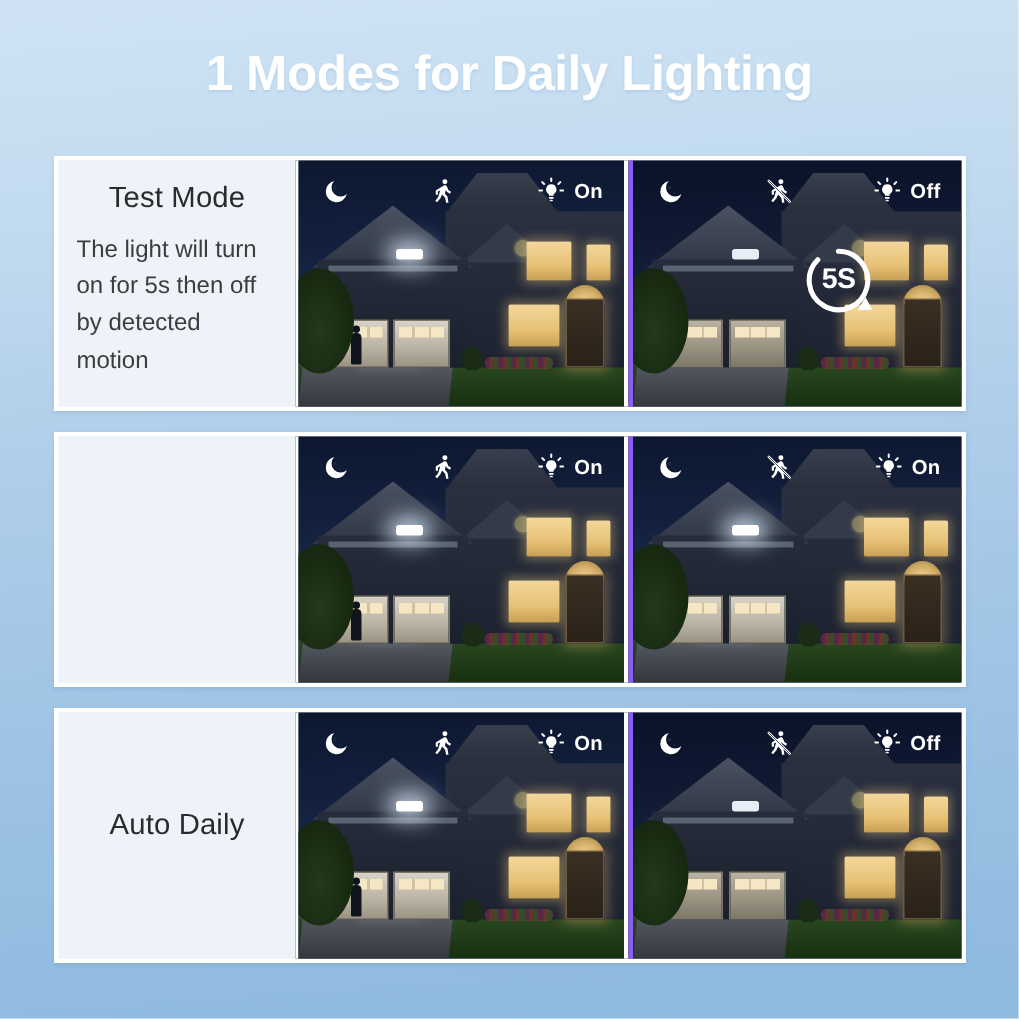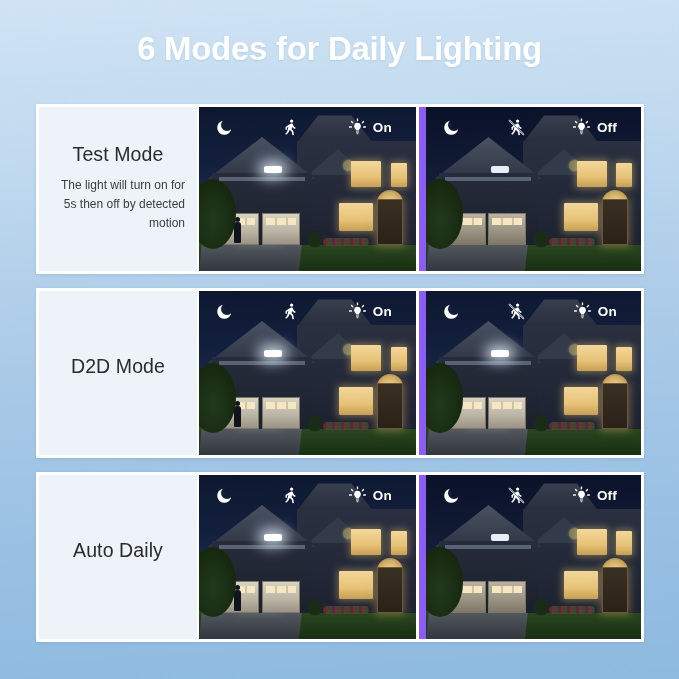--- a/index.html
+++ b/index.html
@@ -66,43 +66,43 @@
     font-size: 19.5px;
     color: #2b2b2b;
     font-weight: 400;
     letter-spacing: 0.1px;
     margin-bottom: 11px;
     text-align: center;
     line-height: 1.1;
   }
 
   .mode-desc {
-    font-size: 12px;
+    font-size: 16px;
     color: #3d3d3d;
     line-height: 1.55;
-    text-align: right;
+    text-align: left;
     padding: 0 6px;
   }
 
   
   .photos {
     flex: 1 1 auto;
     display: flex;
     position: relative;
   }
 
   .photo {
     position: relative;
     flex: 1 1 50%;
     overflow: hidden;
     background: #0a1020;
   }
 
   .photo.left { border-left: 2px solid #ffffff; border-right: 3px solid #ffffff; }
-  .photo.right { border-left: 7px solid #8b5cf6; }
+  .photo.right { border-left: 3px solid #8b5cf6; }
 
   
   .scene { position: absolute; inset: 0; }
 
   .sky {
     position: absolute; inset: 0;
     background: linear-gradient(178deg, #0d1730 0%, #13203d 34%, #1b2c4e 62%, #22385c 100%);
   }
   .sky.dim {
     background: linear-gradient(178deg, #0a1229 0%, #101a33 34%, #172541 62%, #1d2f4e 100%);
@@ -238,21 +238,21 @@
   }
   .person .body {
     position: absolute; top: 5px; left: 0; width: 7px; height: 21px;
     background: #10141c; border-radius: 3px 3px 1px 1px;
   }
 
   
   .statusbar {
     position: absolute; top: 8px; left: 0; right: 0; height: 24px;
     display: flex; align-items: center;
-    padding: 0 24px 0 16px;
+    padding: 0 14px 0 16px;
     z-index: 5;
   }
   .st-slot { display: flex; align-items: center; }
   .st-slot.s1 { flex: 0 0 auto; }
   .st-slot.s2 { flex: 1 1 auto; justify-content: center; }
   .st-slot.s3 { flex: 0 0 auto; }
 
   .icon-svg { display: block; }
 
   .lamp-label {
@@ -279,21 +279,21 @@
     font-size: 19px;
     font-weight: bold;
     letter-spacing: -0.5px;
   }
 </style>
 </head>
 <body>
 
 <div class="page">
 
-  <div class="title">6 Modes for Daily Lighting</div>
+  <div class="title">1 Modes for Daily Lighting</div>
 
   <div class="rows">
 
     <div class="mode-row">
       <div class="text-panel">
         <div class="mode-title">Test Mode</div>
         <div class="mode-desc">The light will turn on for 5s then off by detected motion</div>
       </div>
       <div class="photos">
 
@@ -417,27 +417,33 @@
                   <line x1="19.6" y1="4.3" x2="18" y2="5.9"></line>
                   <line x1="2" y1="11.4" x2="4.3" y2="11.4"></line>
                   <line x1="22" y1="11.4" x2="19.7" y2="11.4"></line>
                 </g>
               </svg>
               <span class="lamp-label">Off</span>
             </span>
           </div>
         </div>
 
+        <div class="timer-badge">
+          <svg width="52" height="52" viewBox="0 0 52 52">
+            <path d="M26 6.5a19.5 19.5 0 1 1-13.8 5.7" fill="none" stroke="#ffffff" stroke-width="3.4" stroke-linecap="round"></path>
+            <path d="M44 37 L48.5 45.5 L38.8 45.8 Z" fill="#ffffff"></path>
+          </svg>
+          <span class="tnum">5S</span>
+        </div>
 
       </div>
     </div>
 
     <div class="mode-row">
       <div class="text-panel">
-        <div class="mode-title">D2D Mode</div>
       </div>
       <div class="photos">
 
         <div class="photo left">
           <div class="scene">
             <div class="sky"></div>
             <div class="lawn"></div>
             <div class="driveway"></div>
             <div class="beam"></div>
             <div class="house-right-roof"></div>

